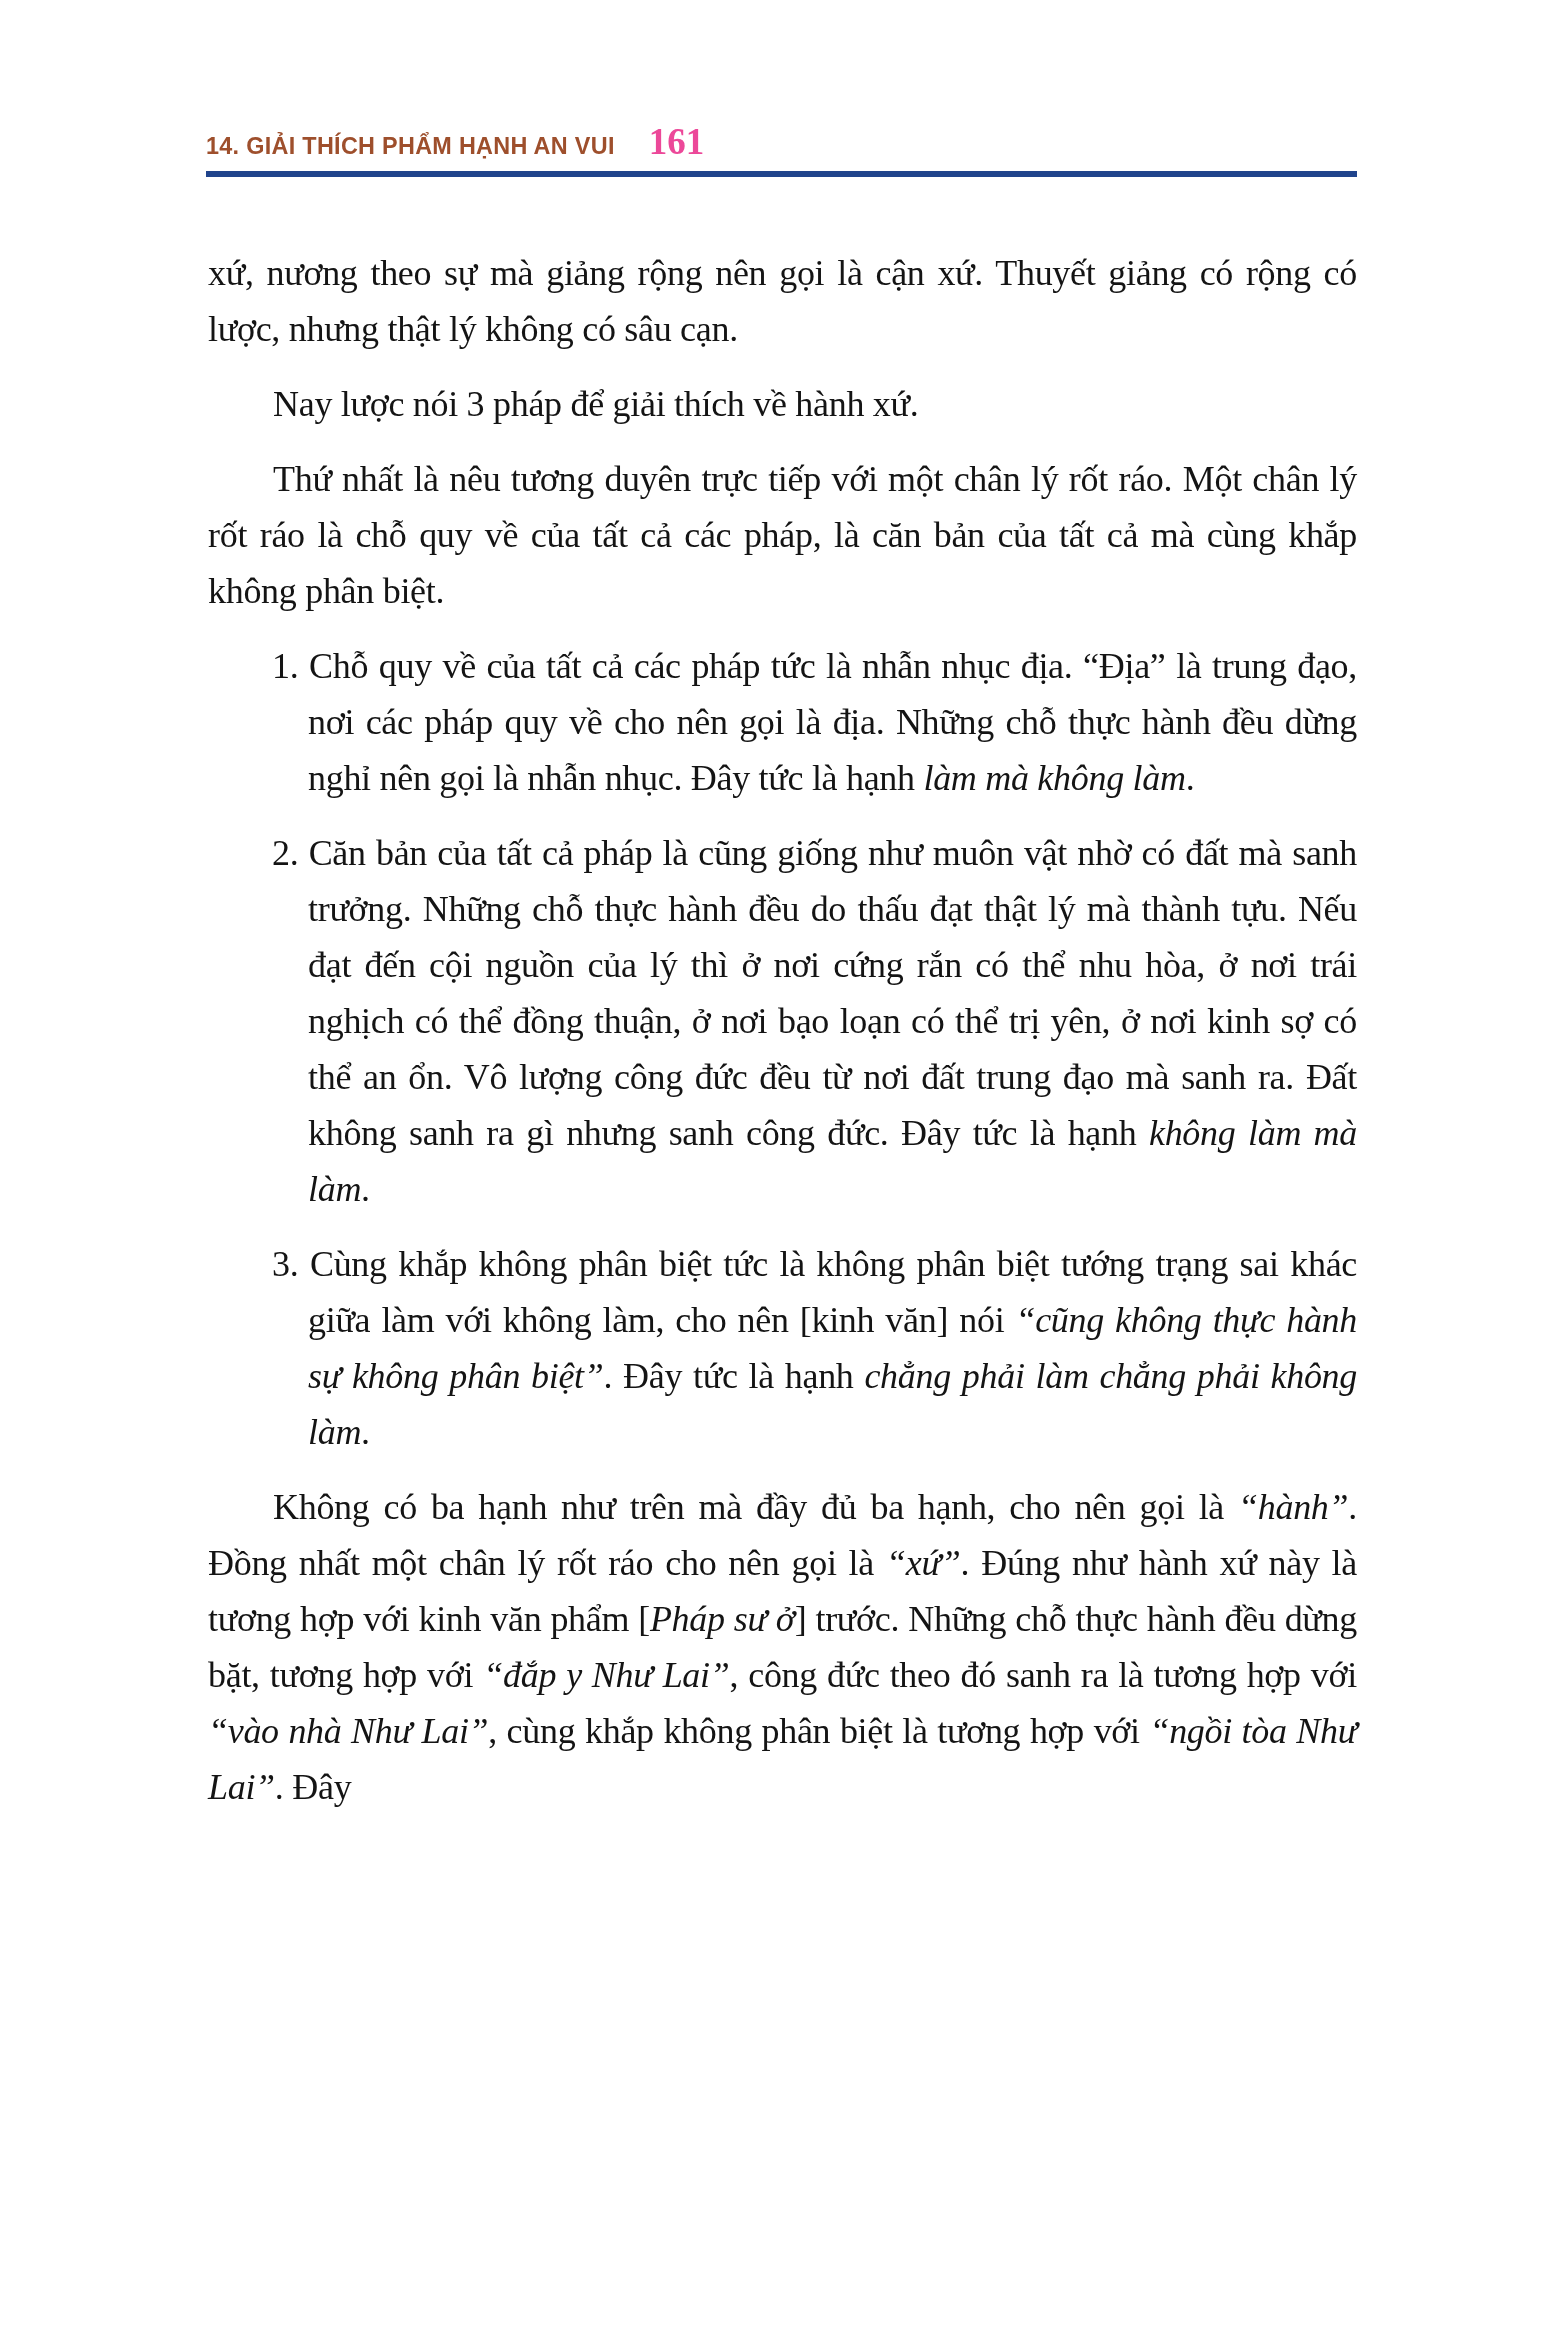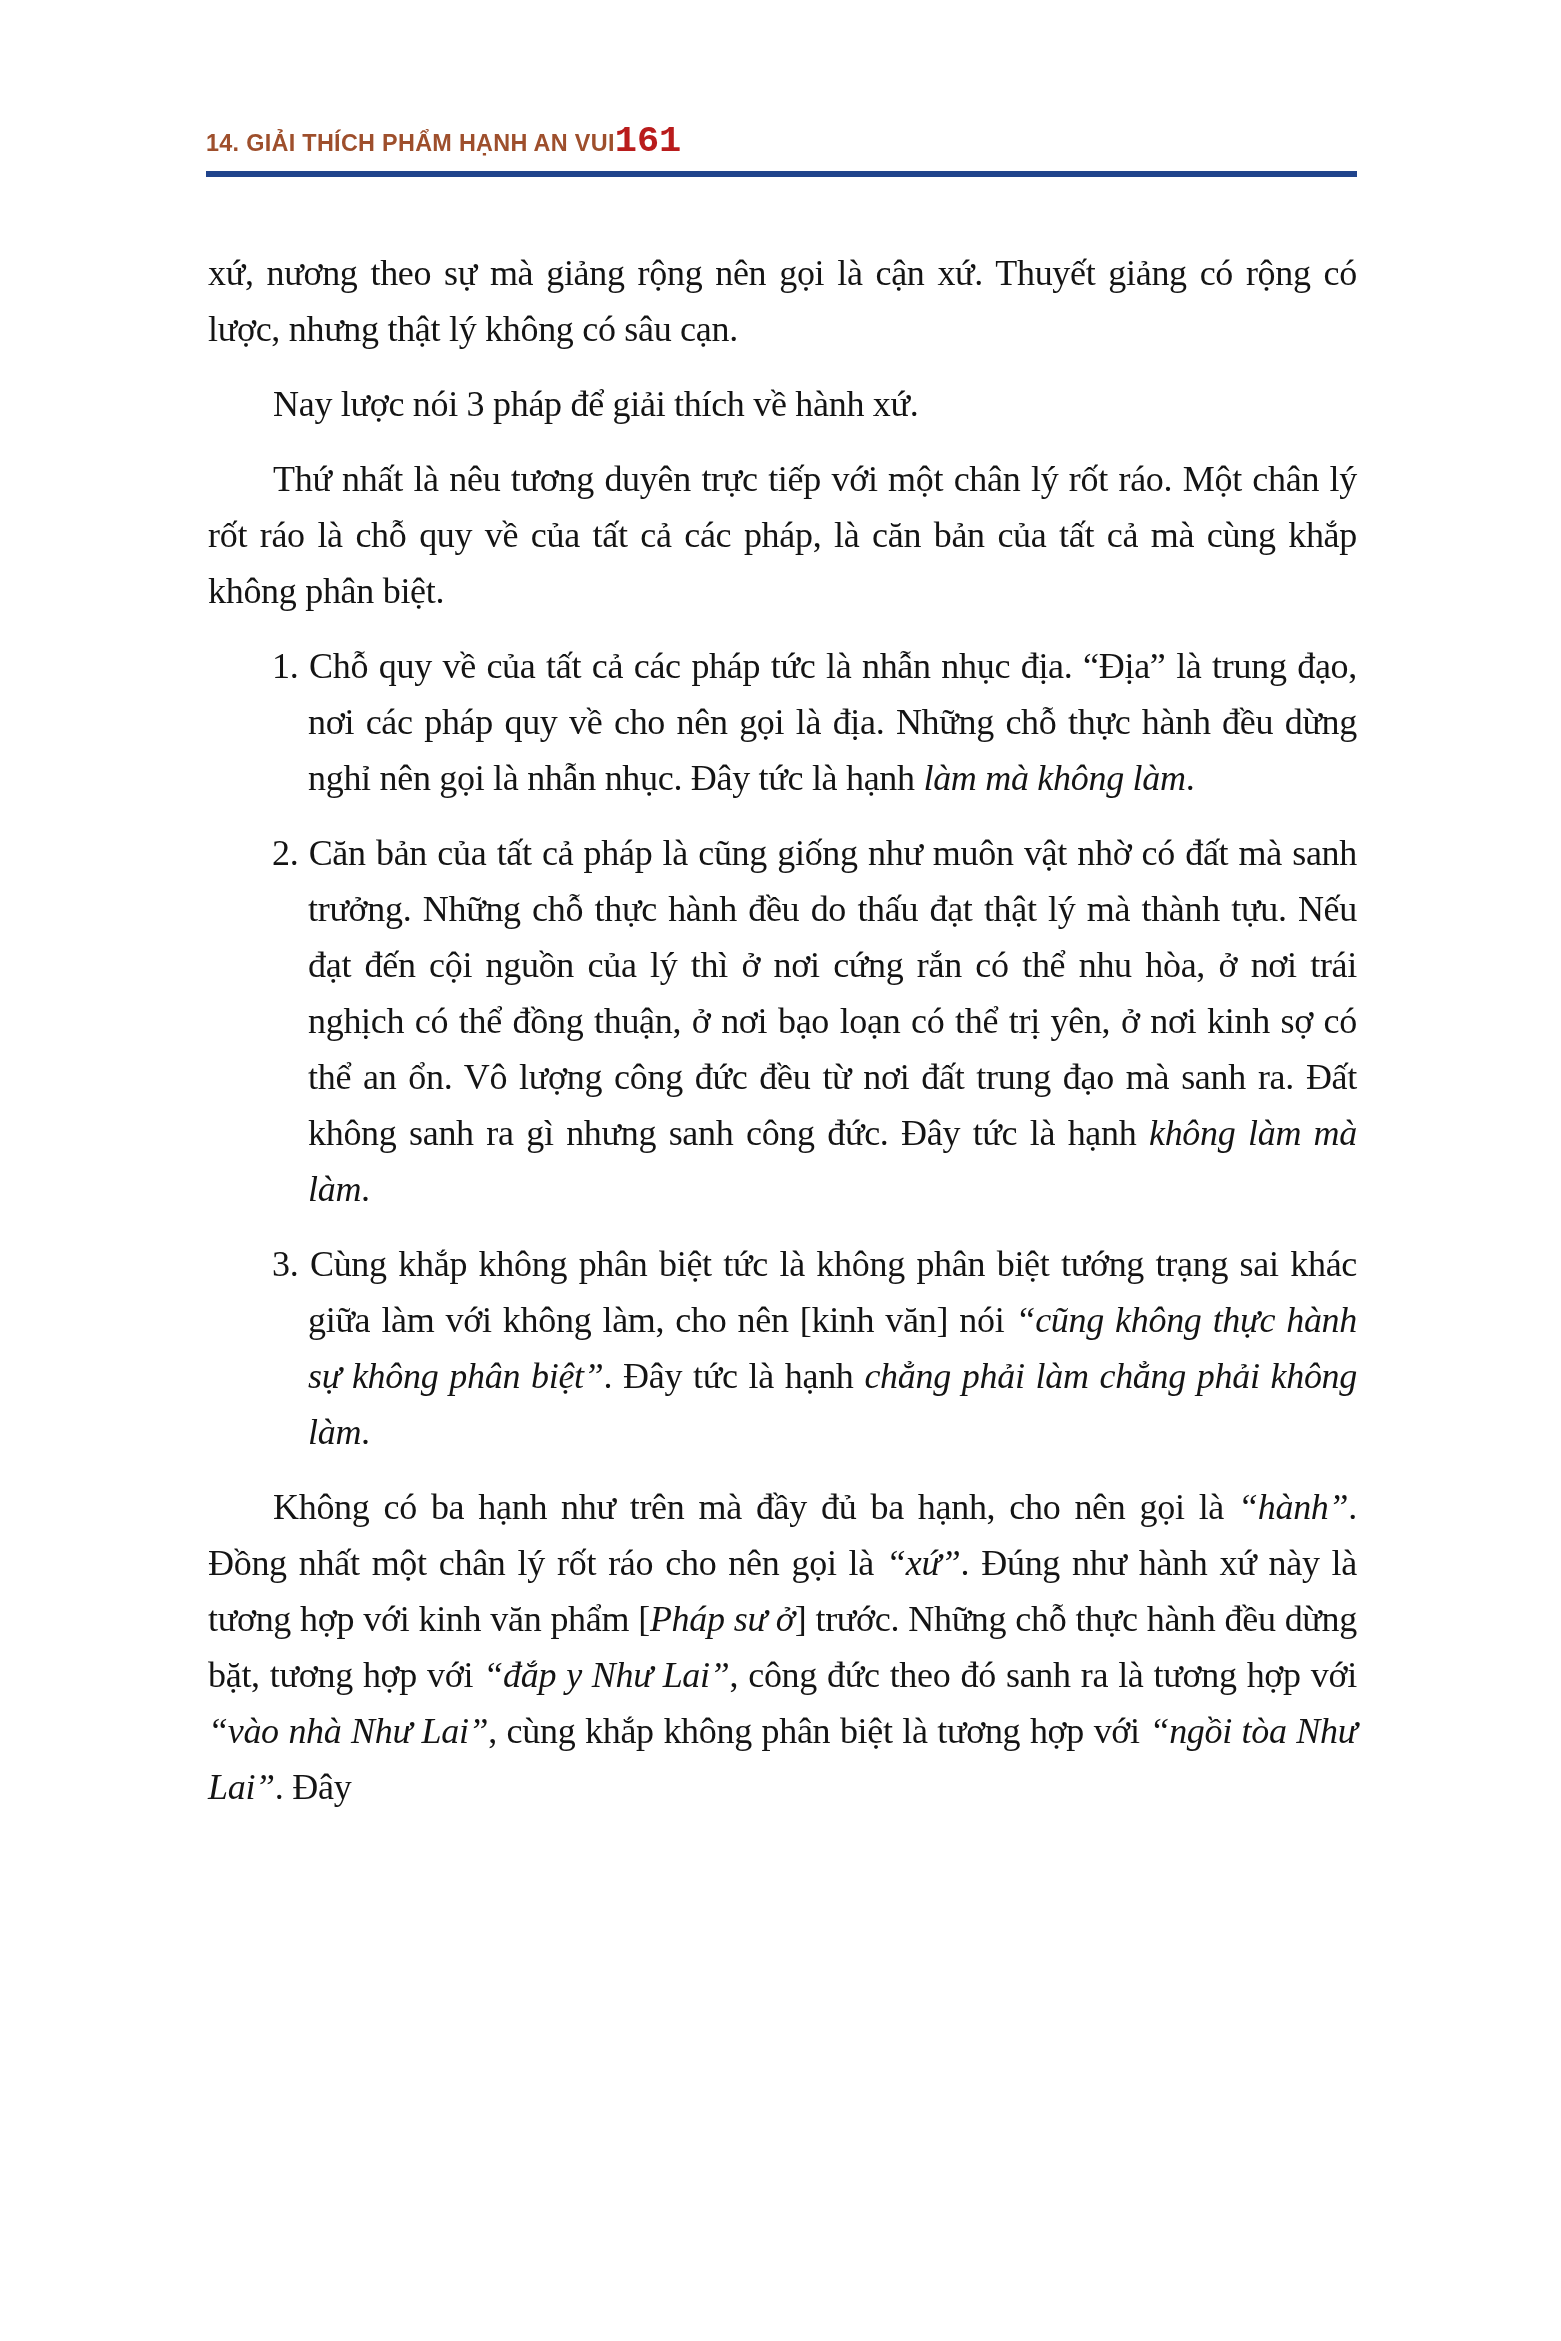--- a/index.html
+++ b/index.html
@@ -24,24 +24,25 @@
   }
   .chapter-title {
     font-family: "Liberation Sans", sans-serif;
     font-weight: bold;
     font-size: 23.4px;
     letter-spacing: 0.3px;
     color: var(--chapter-color);
     white-space: nowrap;
   }
   .page-number {
-    font-family: Liberation Mono, monospace;
+    font-family: Liberation Serif, serif;
     font-weight: bold;
     font-size: 37px;
-    color: #b91c1c;
+    color: #ec4899;
+    margin-left: 34px;
   }
   .header-rule {
     position: absolute;
     left: 206px; right: 204px; top: 171px;
     height: 6px;
     background: var(--rule-color);
   }
 
   .content {
     position: absolute;

